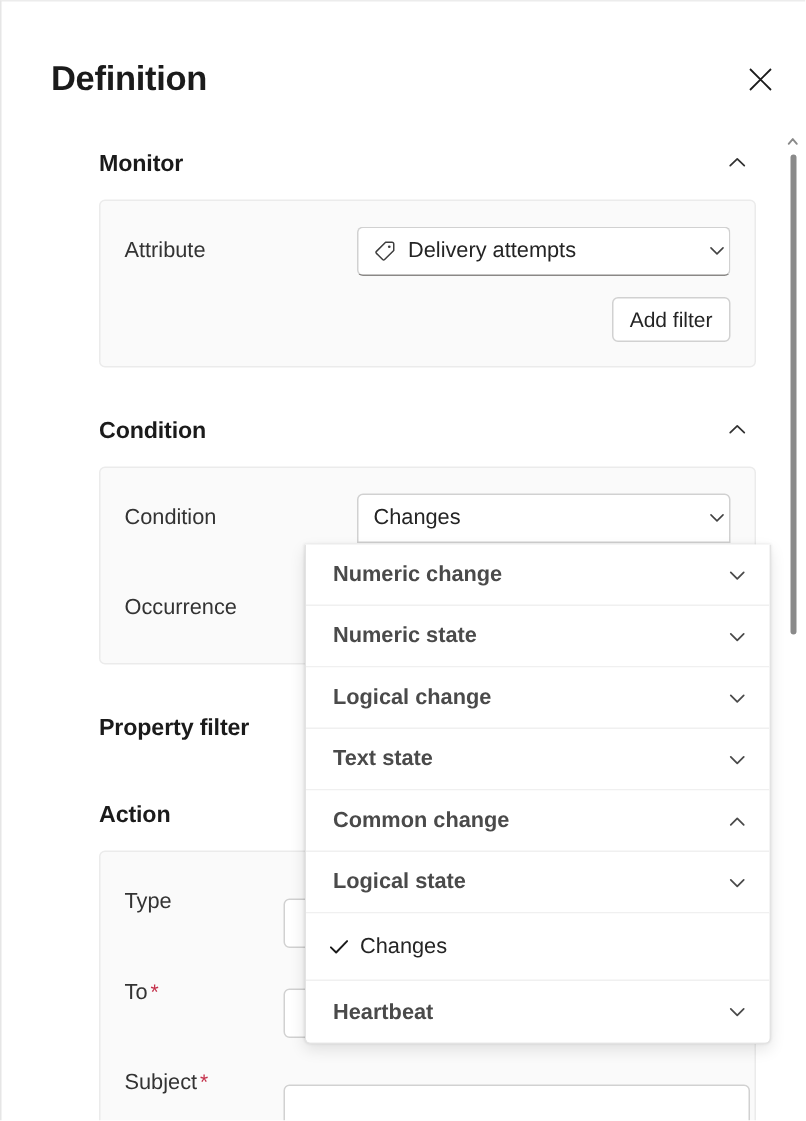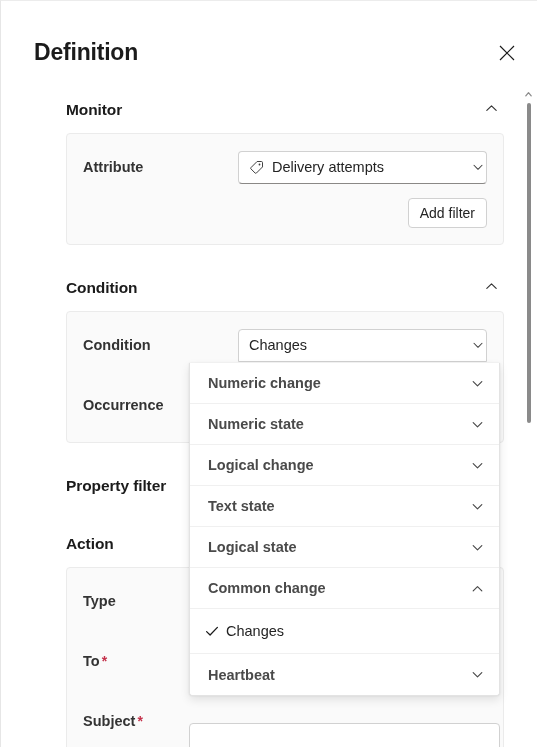--- a/index.html
+++ b/index.html
@@ -106,21 +106,21 @@
   .field-row {
     display: flex;
     align-items: center;
     min-height: 38px;
   }
   .field-label {
     width: 155px;
     flex: 0 0 155px;
     font-size: 14.5px;
     color: #333333;
-    font-weight: 700;
+    font-weight: 400;
   }
   .field-label .req {
     color: #c4314b;
     font-size: 14px;
     margin-left: 2px;
   }
   .field-control { flex: 1; }
 
   .combobox {
     position: relative;
@@ -186,21 +186,21 @@
   .big-head {
     font-size: 15.5px;
     font-weight: 700;
     color: #1b1b1b;
     letter-spacing: -0.1px;
   }
 
   
   .flyout {
     position: absolute;
-    left: 188px;
+    left: 202px;
     top: 362px;
     width: 311px;
     background: #ffffff;
     border: 1px solid #e3e3e3;
     border-top: none;
     border-radius: 0 0 4px 4px;
     box-shadow: 0 4px 10px rgba(0,0,0,0.10), 0 0 2px rgba(0,0,0,0.10);
     z-index: 40;
     overflow: hidden;
   }
@@ -433,33 +433,33 @@
     <div class="opt">
       <span class="opt-label">Text state</span>
       <span class="opt-chev">
         <svg width="15" height="15" viewBox="0 0 16 16" fill="none" aria-hidden="true">
             <path d="M3.4 6 L8 10.6 L12.6 6" stroke="#4a4a4a" stroke-width="1.25" stroke-linecap="round" stroke-linejoin="round"></path>
           </svg>
       </span>
     </div>
 
     <div class="opt">
+      <span class="opt-label">Common change</span>
+      <span class="opt-chev">
+        <svg width="15" height="15" viewBox="0 0 16 16" fill="none" aria-hidden="true">
+            <path d="M3.4 10.6 L8 6 L12.6 10.6" stroke="#4a4a4a" stroke-width="1.25" stroke-linecap="round" stroke-linejoin="round"></path>
+          </svg>
+      </span>
+    </div>
+
+    <div class="opt">
       <span class="opt-label">Logical state</span>
       <span class="opt-chev">
         <svg width="15" height="15" viewBox="0 0 16 16" fill="none" aria-hidden="true">
             <path d="M3.4 6 L8 10.6 L12.6 6" stroke="#4a4a4a" stroke-width="1.25" stroke-linecap="round" stroke-linejoin="round"></path>
-          </svg>
-      </span>
-    </div>
-
-    <div class="opt">
-      <span class="opt-label">Common change</span>
-      <span class="opt-chev">
-        <svg width="15" height="15" viewBox="0 0 16 16" fill="none" aria-hidden="true">
-            <path d="M3.4 10.6 L8 6 L12.6 10.6" stroke="#4a4a4a" stroke-width="1.25" stroke-linecap="round" stroke-linejoin="round"></path>
           </svg>
       </span>
     </div>
 
     <div class="opt child">
       <span class="check">
         <svg width="16" height="16" viewBox="0 0 16 16" fill="none" aria-hidden="true">
             <path d="M2.6 8.6 L6.1 12 L13.4 4.4" stroke="#1b1b1b" stroke-width="1.3" stroke-linecap="round" stroke-linejoin="round"></path>
           </svg>
       </span>

